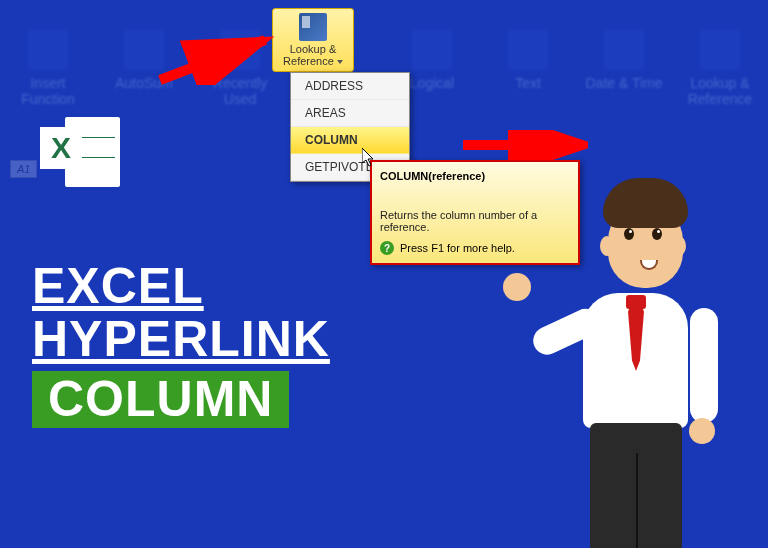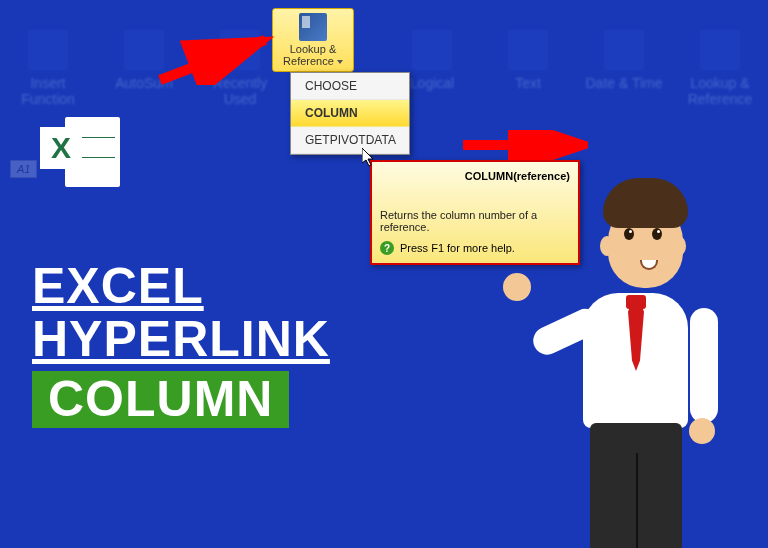--- a/index.html
+++ b/index.html
@@ -118,21 +118,21 @@
       top: 160px;
       left: 370px;
       width: 210px;
       background: linear-gradient(#fffbe0, #fae77a);
       border: 2px solid #d00000;
       padding: 8px;
       font-size: 11px;
       z-index: 15;
       box-shadow: 2px 2px 6px rgba(0,0,0,0.4);
     }
-    .tooltip-title { font-weight: bold; margin-bottom: 4px; text-align: right; }
+    .tooltip-title { font-weight: bold; margin-bottom: 4px; }
     .tooltip-desc { margin-bottom: 8px; color: #222; margin-top: 27px; }
     .tooltip-help { display: flex; align-items: center; gap: 6px; }
     .help-icon {
       width: 14px;
       height: 14px;
       border-radius: 50%;
       background: #3a9d23;
       color: #fff;
       font-size: 10px;
       font-weight: bold;
@@ -351,21 +351,22 @@
 
 <div class="bg-cell" style="top:160px; left:10px;">A1</div>
 
 <div class="lookup-btn">
   <div class="book-icon"></div>
   <span>Lookup &amp; Reference</span>
   <span class="dropdown-arrow"></span>
 </div>
 
 <div class="func-menu">
-  <div class="func-item">CHOOSE</div>
+  <div class="func-item">ADDRESS</div>
+  <div class="func-item">AREAS</div>
   <div class="func-item highlighted">COLUMN</div>
   <div class="func-item">GETPIVOTDATA</div>
 </div>
 
 <div class="cursor">
   <svg width="16" height="20" viewBox="0 0 16 20">
     <path d="M0 0 L0 15 L4 12 L7 18 L9 17 L6 11 L11 11 Z" fill="#fff" stroke="#000" stroke-width="1"></path>
   </svg>
 </div>
 

